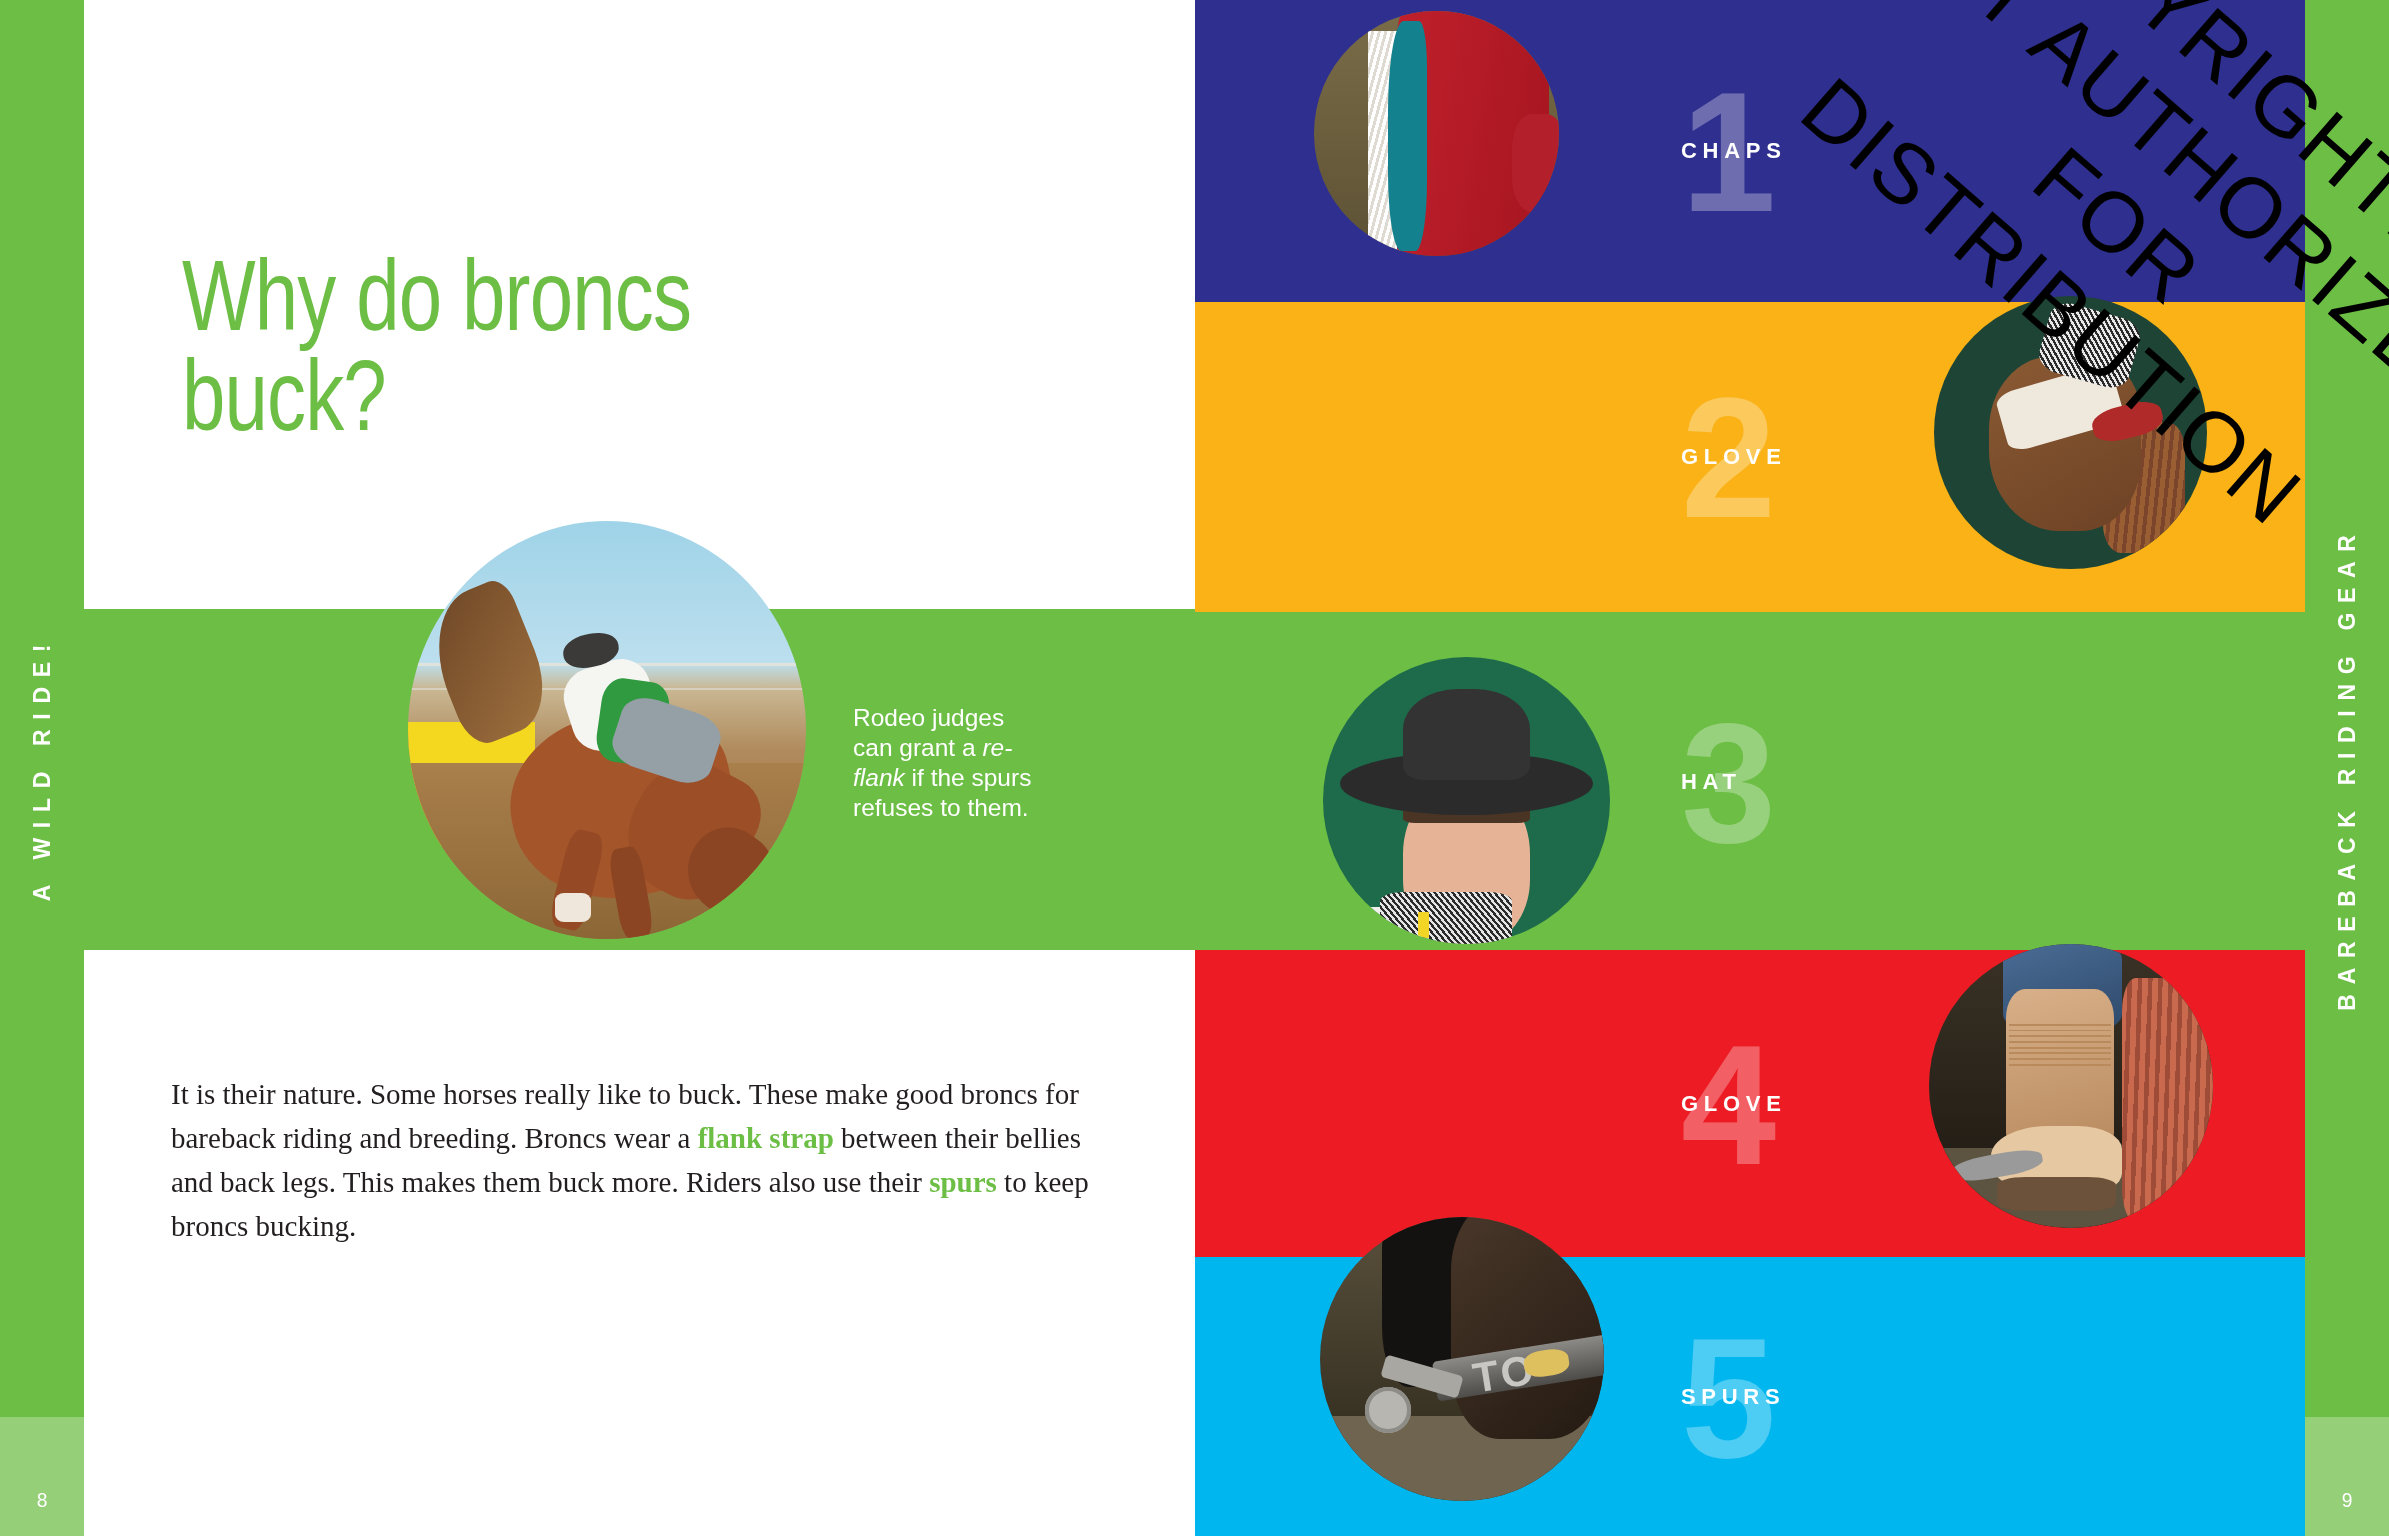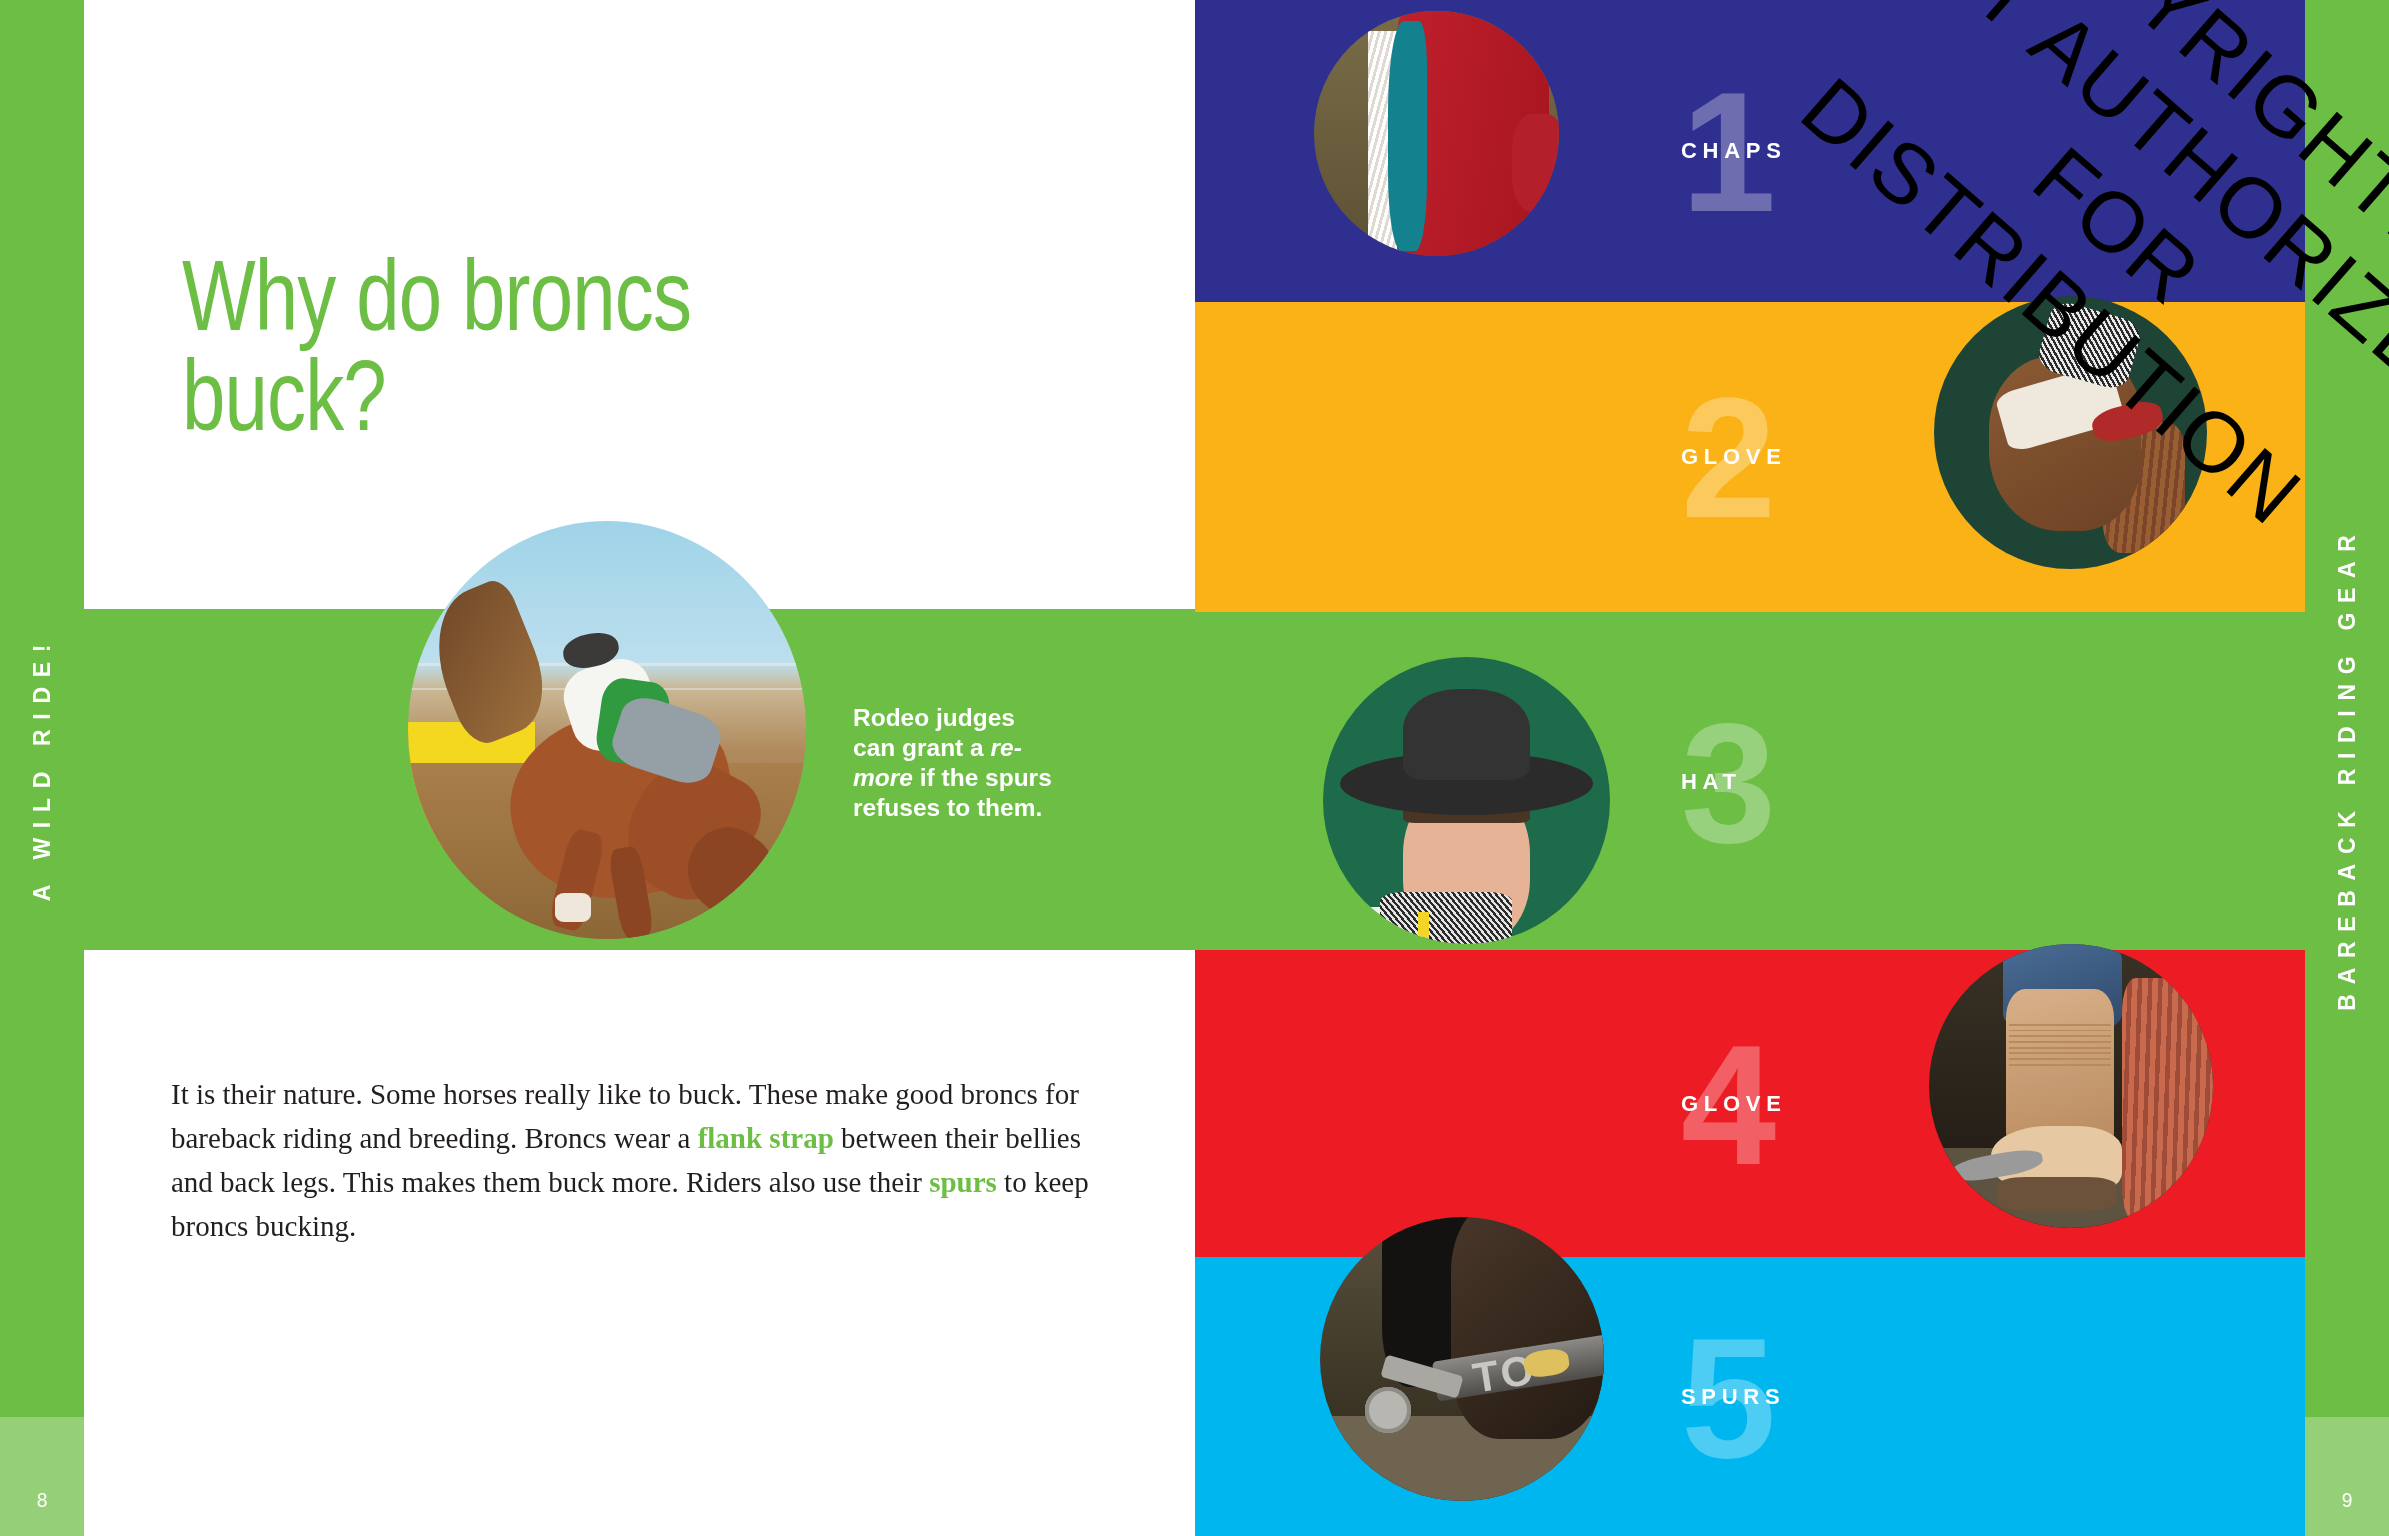--- a/index.html
+++ b/index.html
@@ -68,21 +68,21 @@
   .rider-torso{ position:absolute; left:40%; top:34%; width:22%; height:20%;
     background:#f5f5f2; border-radius:34%; transform:rotate(-18deg); }
   .rider-legs { position:absolute; left:52%; top:44%; width:26%; height:17%;
     background:#94a0a6; border-radius:30%; transform:rotate(18deg); }
   .rider-hat  { position:absolute; left:39%; top:27%; width:14%; height:8%;
     background:#3c3a38; border-radius:46%; transform:rotate(-12deg); }
   .rider-chaps{ position:absolute; left:48%; top:38%; width:17%; height:20%;
     background:#2f9a3f; border-radius:30%; transform:rotate(8deg); }
 
   .bronc-caption { position:absolute; left:853px; top:703px; width:210px;
-    color:#ffffff; font-weight:bold; font-size:24.5px; line-height:1.23; z-index:5; }
+    color:#ffffff; font-weight:normal; font-size:24.5px; line-height:1.23; z-index:5; }
   .bronc-caption em { font-style:italic; }
 
   #body-copy { position:absolute; left:171px; top:1072px; width:922px;
     color:#231f20; font-size:29px; line-height:1.52;
     font-family:Liberation Serif, serif; }
   #body-copy b { color:#6cbe45; font-weight:bold; }
 
   
   #right-page { position:absolute; left:1195px; top:0; width:1195px; height:1536px; }
   .gear-band { position:absolute; left:0; width:1195px; }
@@ -218,21 +218,21 @@
       <div class="horse-sock"></div>
       <div class="rider-torso"></div>
       <div class="rider-chaps"></div>
       <div class="rider-legs"></div>
       <div class="rider-hat"></div>
     </div>
 
     <div class="bronc-caption">
       <span>Rodeo judges</span><br>
       <span>can grant a </span><em>re-</em><br>
-      <em>more</em><span> if the spurs</span><br>
+      <em>flank</em><span> if the spurs</span><br>
       <span>refuses to them.</span>
     </div>
 
     <p id="body-copy"><span>It is their nature. Some horses really like to buck. These make good broncs for bareback riding and breeding. Broncs wear a </span><b style="color: rgb(108, 190, 69);">flank strap</b><span> between their bellies and back legs. This makes them buck more. Riders also use their </span><b style="color: rgb(108, 190, 69);">spurs</b><span> to keep broncs bucking.</span></p>
   </div>
 
   <div id="right-page">
 
     <div class="gear-band" style="top: 0px; height: 302px; background: rgb(46, 47, 143);">
       <div class="num">1</div>

